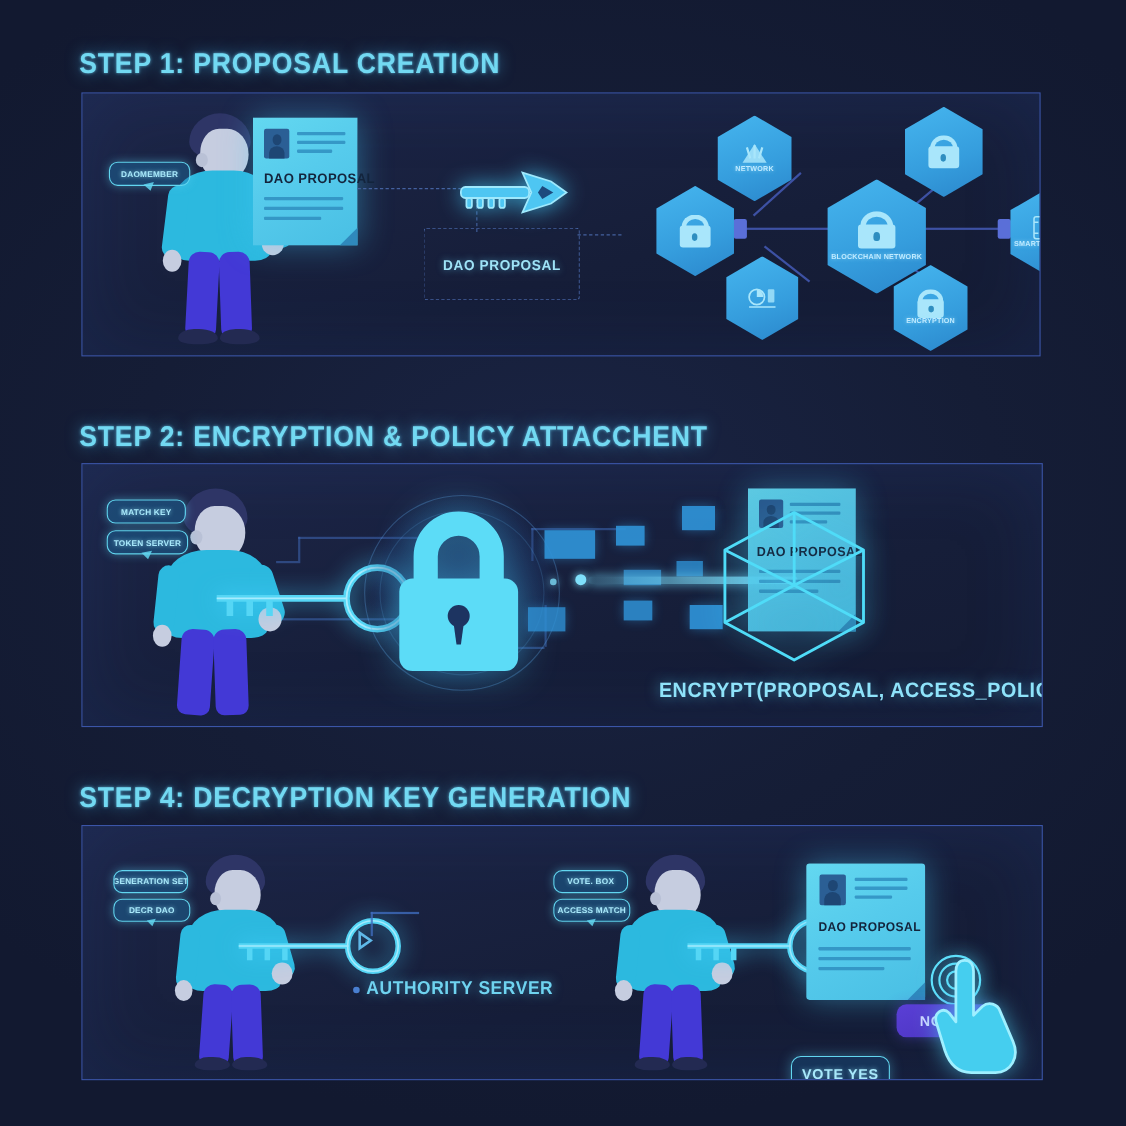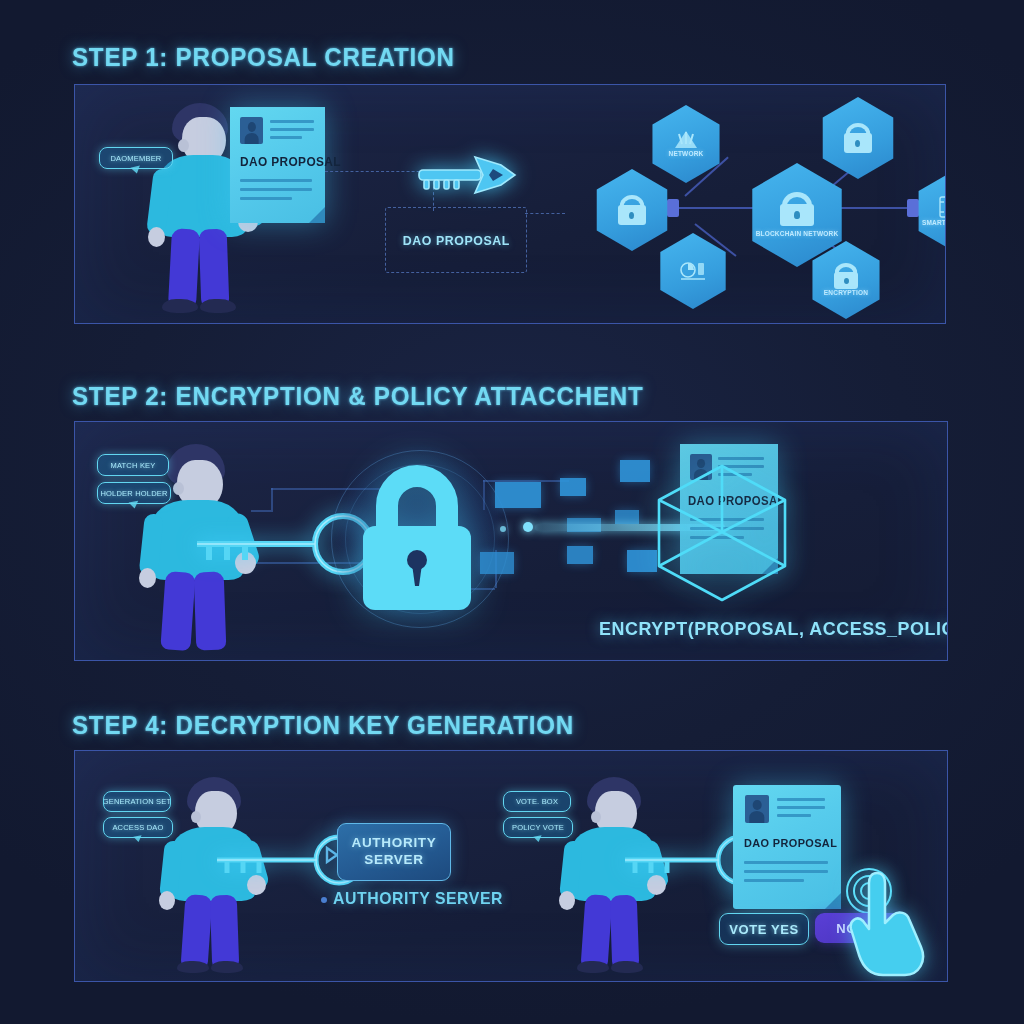--- a/index.html
+++ b/index.html
@@ -52,21 +52,21 @@
   .p-shoe { position:absolute; background:#232a52; border-radius:40% 48% 40% 40% / 60% 60% 40% 40%; }
 
   
   .chip {
     position: absolute;
     border: 1.6px solid #62d6f0;
     background: rgba(30,120,175,0.42);
     border-radius: 8px;
     color: #a9e9fb;
     font-size: 7.5px;
-    font-weight: normal;
+    font-weight: bold;
     letter-spacing: 0.2px;
     display: flex; align-items: center; justify-content: center;
     text-align: right;
     box-shadow: 0 0 9px rgba(90,210,245,0.45);
     text-shadow: 0 0 4px rgba(150,235,255,0.8);
     filter: blur(0.25px);
     white-space: nowrap;
     overflow: hidden;
   }
   .chip-tail {
@@ -185,21 +185,21 @@
   .leader { position:absolute; background:#3f6bbd; opacity:.8; }
 
   
   .vote-btn {
     position:absolute; border-radius:9px;
     display:flex; align-items:center; justify-content:center;
     font-weight:bold; font-size:13px; letter-spacing:0.6px;
     white-space:nowrap; overflow:hidden;
   }
   .vote-yes { border:1.6px solid #62d6f0; color:#a9e9fb; background:rgba(25,95,150,0.35);
-    box-shadow:0 0 12px rgba(90,210,245,.4); text-shadow:0 0 5px rgba(150,235,255,.7);}
+    box-shadow:0 0 12px rgba(90,210,245,.4); text-shadow:0 0 5px rgba(150,235,255,.7);margin-top:47px;}
   .vote-no { background: linear-gradient(160deg, #5a3fd6 0%, #4a34bd 100%); color:#cfd6ff;
     box-shadow:0 0 12px rgba(90,70,220,.45);}
 
   
   .hand { position:absolute; filter: drop-shadow(0 0 10px rgba(80,215,250,0.6)); }
 
   .fingerprint { position:absolute; filter: drop-shadow(0 0 8px rgba(80,215,250,0.7)); }
 
   .glowdot { position:absolute; border-radius:50%; background:#7fe0fb; box-shadow:0 0 8px #7fe0fb; }
 </style>
@@ -357,21 +357,21 @@
       <div class="p-body" style="left:28px; top:56px; width:92px; height:80px;"></div>
       <div class="p-arm" style="left:100px; top:70px; width:22px; height:56px; transform:rotate(-18deg);"></div>
       <div class="p-hand" style="left:112px; top:108px; width:21px; height:22px;"></div>
       <div class="p-arm" style="left:22px; top:70px; width:19px; height:62px; transform:rotate(6deg);"></div>
       <div class="p-hand" style="left:16px; top:124px; width:17px; height:20px;"></div>
       <div class="p-legL" style="left:40px; top:128px; width:30px; height:78px; transform:rotate(4deg);"></div>
       <div class="p-legR" style="left:72px; top:128px; width:30px; height:78px; transform:rotate(-2deg);"></div>
     </div>
 
     <div class="chip" style="left:22px; top:32px; width:70px; height:20px;">MATCH KEY</div>
-    <div class="chip" style="left:22px; top:60px; width:72px; height:20px;">HOLDER HOLDER</div>
+    <div class="chip" style="left:22px; top:60px; width:72px; height:20px;">TOKEN SERVER</div>
     <div class="chip-tail" style="left:52px; top:78px; transform:rotate(-10deg) scale(.7);"></div>
 
     <div class="key-wrap" style="left:108px; top:84px; width:200px; height:76px;">
       <svg width="200" height="76" viewBox="0 0 200 76">
         <g fill="none" stroke="#55d6f5" stroke-width="6">
           <circle cx="160" cy="38" r="28"></circle>
           <path d="M14 38 H132"></path>
           <path d="M26 38 v16 M44 38 v16 M62 38 v16"></path>
         </g>
         <g fill="none" stroke="#b6efff" stroke-width="1.6" opacity=".85">
@@ -444,21 +444,21 @@
       <div class="p-hand" style="left:102px; top:98px; width:19px; height:20px;"></div>
       <div class="p-arm" style="left:20px; top:64px; width:18px; height:58px; transform:rotate(6deg);"></div>
       <div class="p-hand" style="left:14px; top:114px; width:16px; height:19px;"></div>
       <div class="p-legL" style="left:38px; top:118px; width:27px; height:74px; transform:rotate(4deg);"></div>
       <div class="p-legR" style="left:66px; top:118px; width:27px; height:74px; transform:rotate(-2deg);"></div>
       <div class="p-shoe" style="left:32px; top:184px; width:32px; height:12px;"></div>
       <div class="p-shoe" style="left:66px; top:184px; width:32px; height:12px;"></div>
     </div>
 
     <div class="chip" style="left:28px; top:40px; width:66px; height:19px;">GENERATION SET</div>
-    <div class="chip" style="left:28px; top:66px; width:68px; height:19px;">ACCESS DAO</div>
+    <div class="chip" style="left:28px; top:66px; width:68px; height:19px;">DECR DAO</div>
     <div class="chip-tail" style="left:56px; top:83px; transform:rotate(-10deg) scale(.6);"></div>
 
     <div class="key-wrap" style="left:130px; top:78px; width:170px; height:62px;">
       <svg width="170" height="62" viewBox="0 0 170 62">
         <g fill="none" stroke="#55d6f5" stroke-width="5">
           <circle cx="134" cy="31" r="23"></circle>
           <path d="M12 31 H112"></path>
           <path d="M22 31 v13 M38 31 v13 M54 31 v13"></path>
         </g>
         <g fill="none" stroke="#b6efff" stroke-width="1.4" opacity=".8">
@@ -467,47 +467,41 @@
         </g>
       </svg>
     </div>
 
     <div class="leader" style="left:262px; top:78px; width:44px; height:1.5px;"></div>
     <div class="leader" style="left:262px; top:78px; width:1.5px; height:22px;"></div>
     <svg style="position:absolute; left:248px; top:94px;" width="20" height="20" viewBox="0 0 20 20">
       <path d="M4 3 L14 10 L4 17 Z" fill="none" stroke="#5fb8e8" stroke-width="2.4"></path>
     </svg>
 
-    <div class="auth-btn" style="left:262px; top:72px; width:112px; height:56px;">
-      <div>
-        <div>AUTHORITY</div>
-        <div>SERVER</div>
-      </div>
-    </div>
 
     <div class="bullet-dot" style="left:246px; top:146px;"></div>
     <div class="auth-caption" style="left:258px; top:138px;">AUTHORITY SERVER</div>
 
     <div class="person" style="left:470px; top:26px; width:140px; height:196px;">
       <div class="p-hair" style="left:42px; top:0px; width:54px; height:40px;"></div>
       <div class="p-face" style="left:50px; top:14px; width:42px; height:44px;"></div>
       <div class="p-ear" style="left:46px; top:34px; width:10px; height:12px;"></div>
       <div class="p-body" style="left:26px; top:50px; width:84px; height:74px;"></div>
       <div class="p-arm" style="left:92px; top:64px; width:20px; height:50px; transform:rotate(-16deg);"></div>
       <div class="p-hand" style="left:102px; top:98px; width:19px; height:20px;"></div>
       <div class="p-arm" style="left:20px; top:64px; width:18px; height:58px; transform:rotate(6deg);"></div>
       <div class="p-hand" style="left:14px; top:114px; width:16px; height:19px;"></div>
       <div class="p-legL" style="left:38px; top:118px; width:27px; height:74px; transform:rotate(4deg);"></div>
       <div class="p-legR" style="left:66px; top:118px; width:27px; height:74px; transform:rotate(-2deg);"></div>
       <div class="p-shoe" style="left:32px; top:184px; width:32px; height:12px;"></div>
       <div class="p-shoe" style="left:66px; top:184px; width:32px; height:12px;"></div>
     </div>
 
     <div class="chip" style="left:428px; top:40px; width:66px; height:19px;">VOTE. BOX</div>
-    <div class="chip" style="left:428px; top:66px; width:68px; height:19px;">POLICY VOTE</div>
+    <div class="chip" style="left:428px; top:66px; width:68px; height:19px;">ACCESS MATCH</div>
     <div class="chip-tail" style="left:456px; top:83px; transform:rotate(-10deg) scale(.6);"></div>
 
     <div class="key-wrap" style="left:540px; top:78px; width:160px; height:62px;">
       <svg width="160" height="62" viewBox="0 0 160 62">
         <g fill="none" stroke="#55d6f5" stroke-width="5">
           <circle cx="126" cy="31" r="23"></circle>
           <path d="M10 31 H104"></path>
           <path d="M20 31 v13 M36 31 v13 M52 31 v13"></path>
         </g>
         <g fill="none" stroke="#b6efff" stroke-width="1.4" opacity=".8">

